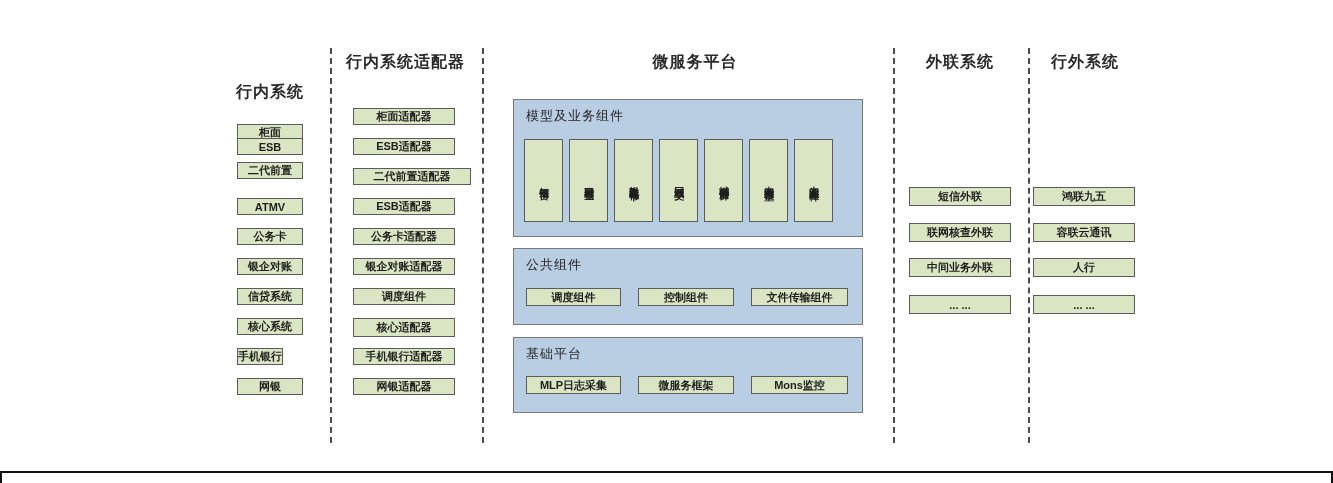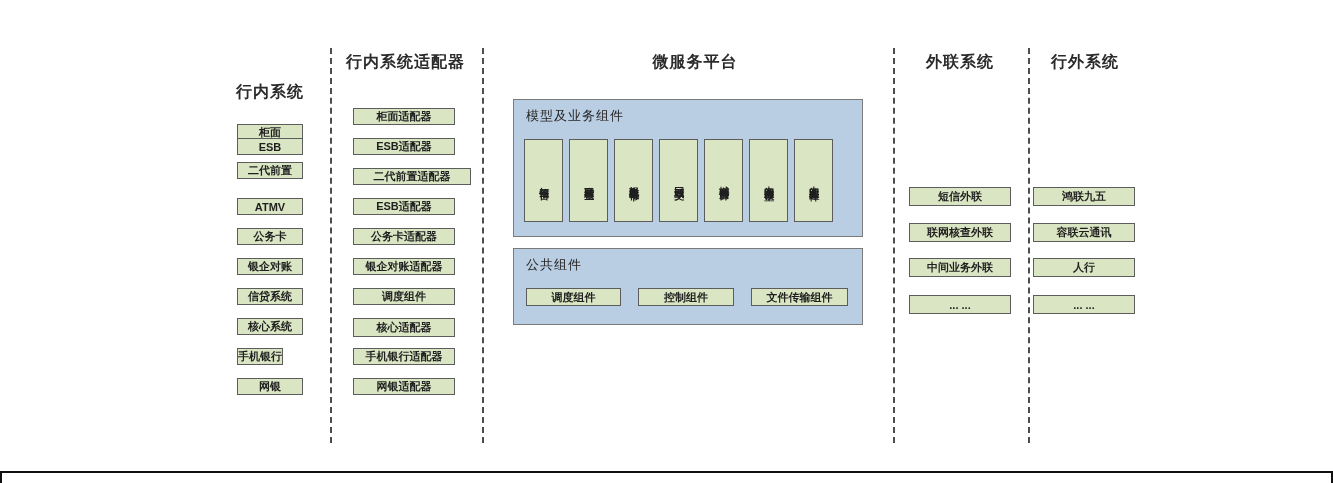--- a/index.html
+++ b/index.html
@@ -102,18 +102,24 @@
   <div class="panel" id="panel-models" style="left:513px;top:99px;width:350px;height:138px;">
     <div class="panel-label">模型及业务组件</div>
   <div class="gbox vbox" style="left: 10px; top: 39px; width: 39px; height: 83px;">短信平台</div>
       <div class="gbox vbox" style="left: 55px; top: 39px; width: 39px; height: 83px;">联网核查</div>
       <div class="gbox vbox" style="left: 100px; top: 39px; width: 39px; height: 83px;">银联及银行卡</div>
       <div class="gbox vbox" style="left: 145px; top: 39px; width: 39px; height: 83px;">同城票交</div>
       <div class="gbox vbox" style="left: 190px; top: 39px; width: 39px; height: 83px;">城商行清算</div>
       <div class="gbox vbox" style="left: 235px; top: 39px; width: 39px; height: 83px;">中间业务模型</div>
       <div class="gbox vbox" style="left: 280px; top: 39px; width: 39px; height: 83px;">中间业务组件</div>
     </div>
+  <div class="panel" id="panel-base" style="left:513px;top:337px;width:350px;height:76px;">
+    <div class="panel-label">基础平台</div>
+  <div class="gbox" style="left: 12px; top: 38px; width: 95px; height: 18px;">MLP日志采集</div>
+      <div class="gbox" style="left: 124px; top: 38px; width: 96px; height: 18px;">微服务框架</div>
+      <div class="gbox" style="left: 237px; top: 38px; width: 97px; height: 18px;">Mons监控</div>
+    </div>
 
   <div class="rule-h"></div>
   <div class="rule-v" style="left:0;"></div>
   <div class="rule-v" style="left:1331px;"></div>
 
 </div>
 
 </body></html>

